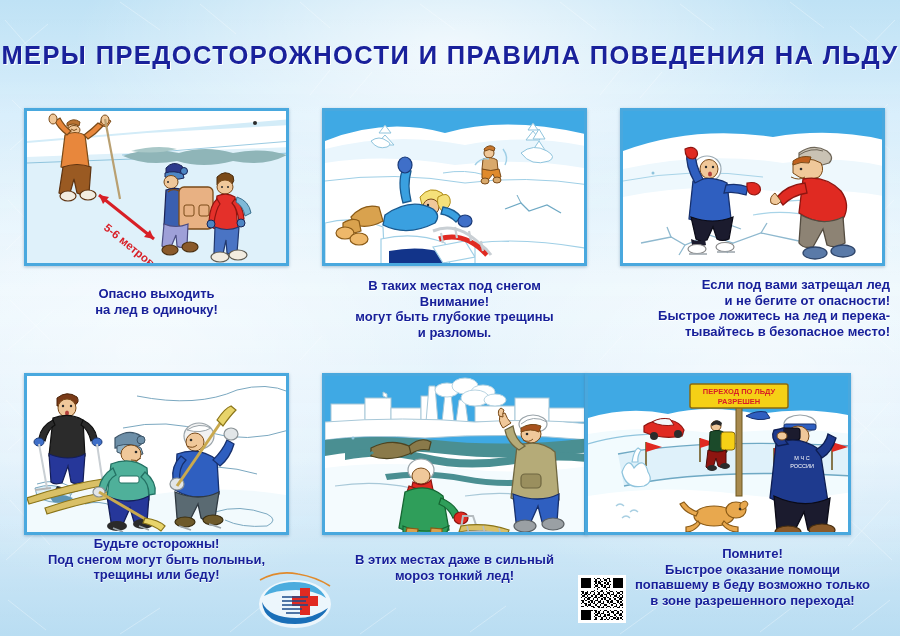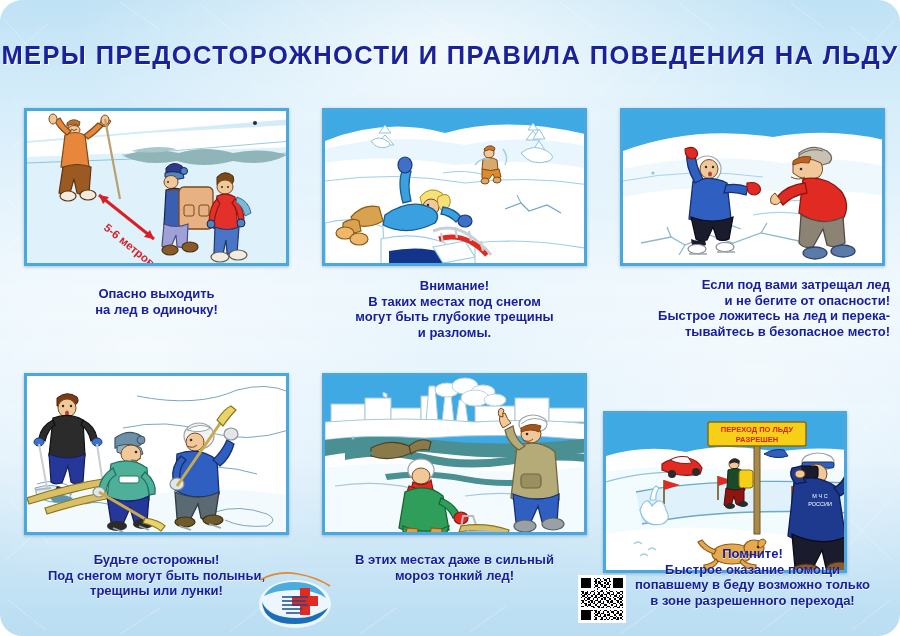--- a/index.html
+++ b/index.html
@@ -13,21 +13,20 @@
   #poster {
     position: relative;
     width: 900px; height: 636px;
     background:
       radial-gradient(ellipse 60% 40% at 50% 8%, rgba(255,255,255,0.75), rgba(255,255,255,0) 70%),
       radial-gradient(ellipse 50% 55% at 16% 55%, rgba(255,255,255,0.55), rgba(255,255,255,0) 70%),
       radial-gradient(ellipse 50% 55% at 84% 58%, rgba(255,255,255,0.5), rgba(255,255,255,0) 70%),
       linear-gradient(180deg, #bfe2f5 0%, #d8eefb 18%, #eaf6fd 45%, #dff0fb 72%, #b9ddf2 100%),
       linear-gradient(90deg, #8ec9ea 0%, #cfe9f8 12%, #eaf6fd 30%, #f4fbff 50%, #e6f4fd 70%, #cfe9f8 88%, #8ec9ea 100%);
     overflow: hidden;
-    border-radius: 22px;
   }
 
   
   #frost {
     position: absolute; inset: 0;
     pointer-events: none;
     opacity: .55;
   }
 
   
@@ -241,22 +240,22 @@
 
             <path d="M108,120 q24,-10 48,14" stroke="#c9cfd4" stroke-width="3" fill="none"></path>
             <path d="M114,128 q26,-8 48,16" stroke="#e02a22" stroke-width="5" fill="none"></path>
             <path d="M116,122 L118,132 M130,116 L132,127 M144,120 L146,130 M156,130 L158,140" stroke="#c9cfd4" stroke-width="2.2"></path>
             <path d="M156,134 q6,4 10,10" stroke="#c9cfd4" stroke-width="3" fill="none"></path>
           </g>
         </svg>
       </div>
     </div>
     <div class="caption" style="left:322px; top:278px; width:265px;">
+      <span class="ln">В таких местах под снегом</span>
       <span class="ln">Внимание!</span>
-      <span class="ln">В таких местах под снегом</span>
       <span class="ln">могут быть глубокие трещины</span>
       <span class="ln">и разломы.</span>
     </div>
   </div>
 
   <div class="panel">
     <div class="art-frame" style="left:620px; top:108px; width:265px; height:158px;">
       <div class="art">
         <svg viewBox="0 0 265 158" width="265" height="158" preserveAspectRatio="none">
           <rect x="0" y="0" width="265" height="158" fill="#3fa9e4"></rect>
@@ -388,24 +387,24 @@
             <path d="M148,116 q24,10 44,0 l-4,26 q-10,4 -14,0 l-3,-14 l-8,16 q-10,2 -13,-2 Z" fill="#5a6a72" stroke="#303a42" stroke-width="1.3"></path>
             <ellipse cx="158" cy="146" rx="10" ry="5" fill="#6e5a2a" stroke="#3a2e10" stroke-width="1.2"></ellipse>
             <ellipse cx="186" cy="144" rx="10" ry="5" fill="#6e5a2a" stroke="#3a2e10" stroke-width="1.2"></ellipse>
             <path d="M152,150 L164,154 M182,148 L194,152" stroke="#9aa4aa" stroke-width="1.6"></path>
             <path d="M150,110 L194,46" stroke="#c9a94e" stroke-width="3" fill="none"></path>
             <path d="M190,44 q8,-12 14,-14 l5,4 q-6,6 -13,16 Z" fill="#e8d46a" stroke="#8a7418" stroke-width="1.2"></path>
           </g>
         </svg>
       </div>
     </div>
-    <div class="caption" style="left:24px; top:552px; width:265px;">
+    <div class="caption" style="left:24px; top:536px; width:265px;">
       <span class="ln">Будьте осторожны!</span>
       <span class="ln">Под снегом могут быть полыньи,</span>
-      <span class="ln">трещины или лунки!</span>
+      <span class="ln">трещины или беду!</span>
     </div>
   </div>
 
   <div class="panel">
     <div class="art-frame" style="left:322px; top:373px; width:265px; height:162px;">
       <div class="art">
         <svg viewBox="0 0 265 162" width="265" height="162" preserveAspectRatio="none">
           <rect x="0" y="0" width="265" height="162" fill="#3fa9e4"></rect>
 
           <g fill="#ffffff" stroke="#a8c8d8" stroke-width="1">
@@ -488,21 +487,21 @@
         </svg>
       </div>
     </div>
     <div class="caption" style="left:322px; top:552px; width:265px;">
       <span class="ln">В этих местах даже в сильный</span>
       <span class="ln">мороз тонкий лед!</span>
     </div>
   </div>
 
   <div class="panel">
-    <div class="art-frame" style="left:603px; top:373px; width:244px; height:162px;margin-top:38px;">
+    <div class="art-frame" style="left:585px; top:373px; width:266px; height:162px;">
       <div class="art">
         <svg viewBox="0 0 265 162" width="265" height="162" preserveAspectRatio="none">
           <rect x="0" y="0" width="265" height="162" fill="#3fa9e4"></rect>
           <path d="M0,42 Q40,30 80,38 Q120,28 170,38 Q220,30 265,40 L265,162 L0,162 Z" fill="#ffffff"></path>
           <path d="M0,58 Q60,48 130,58 Q200,50 265,58 L265,162 L0,162 Z" fill="#f2fbfe"></path>
 
           <path d="M30,78 Q110,62 265,70 L265,100 Q120,92 36,110 Z" fill="#dff1fa"></path>
           <path d="M30,78 Q110,62 265,70" stroke="#6fa9c4" stroke-width="1.4" fill="none"></path>
           <path d="M36,110 Q120,92 265,100" stroke="#6fa9c4" stroke-width="1.4" fill="none"></path>
           <path d="M0,120 Q70,108 150,118 Q210,126 265,116 L265,162 L0,162 Z" fill="#ffffff"></path>

